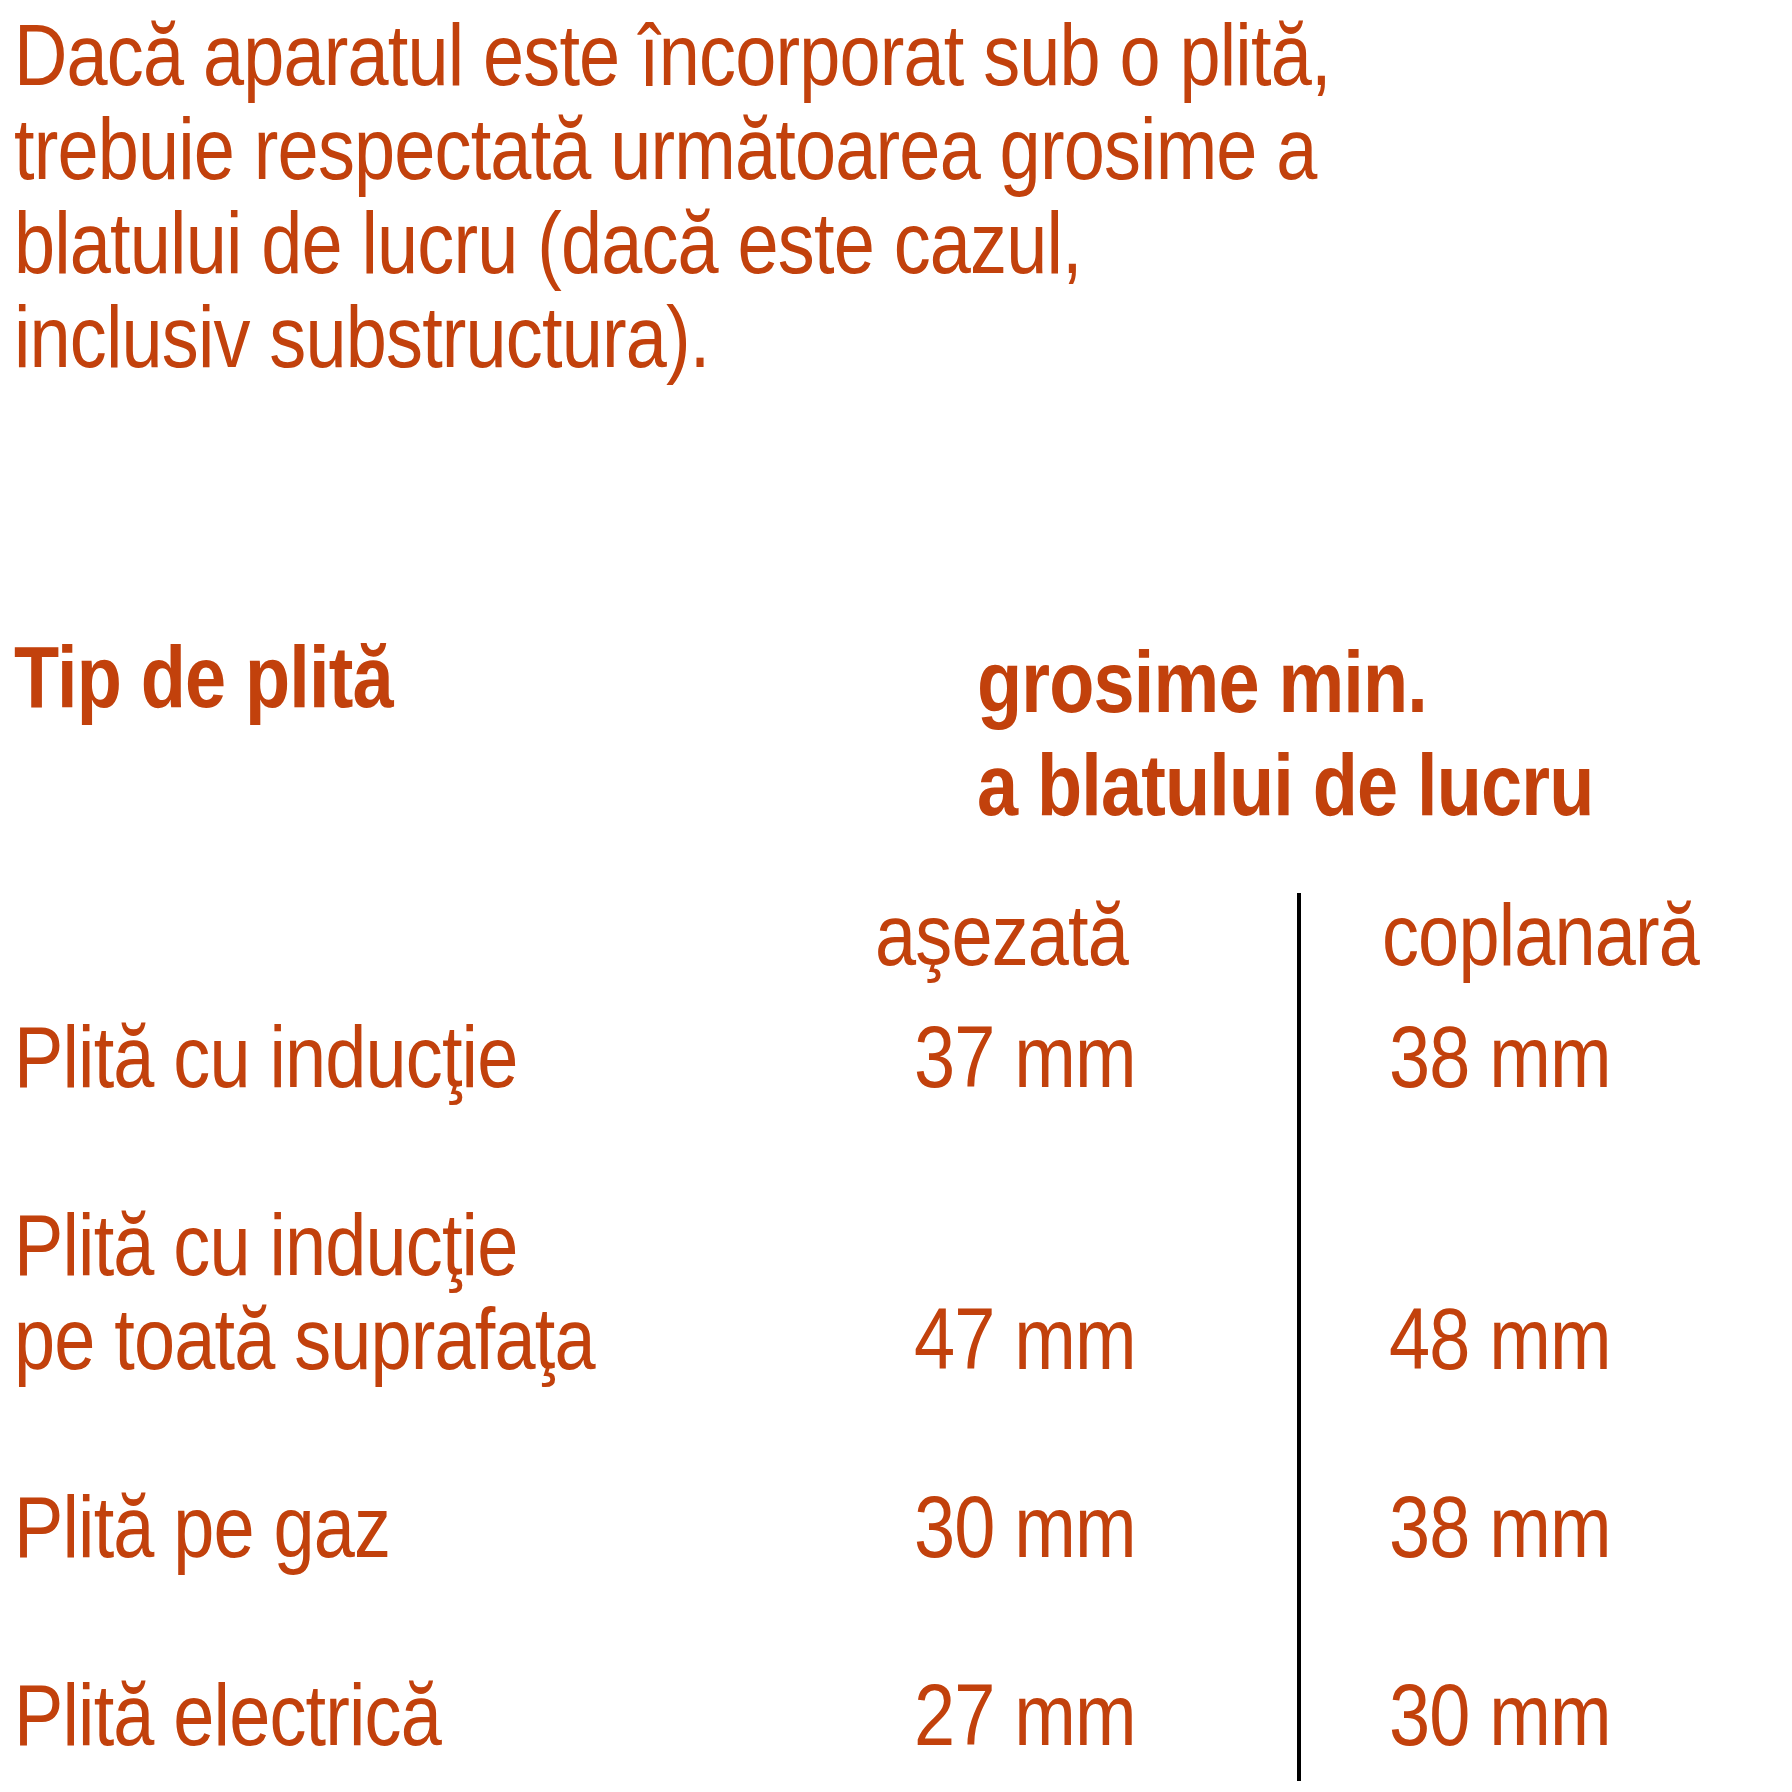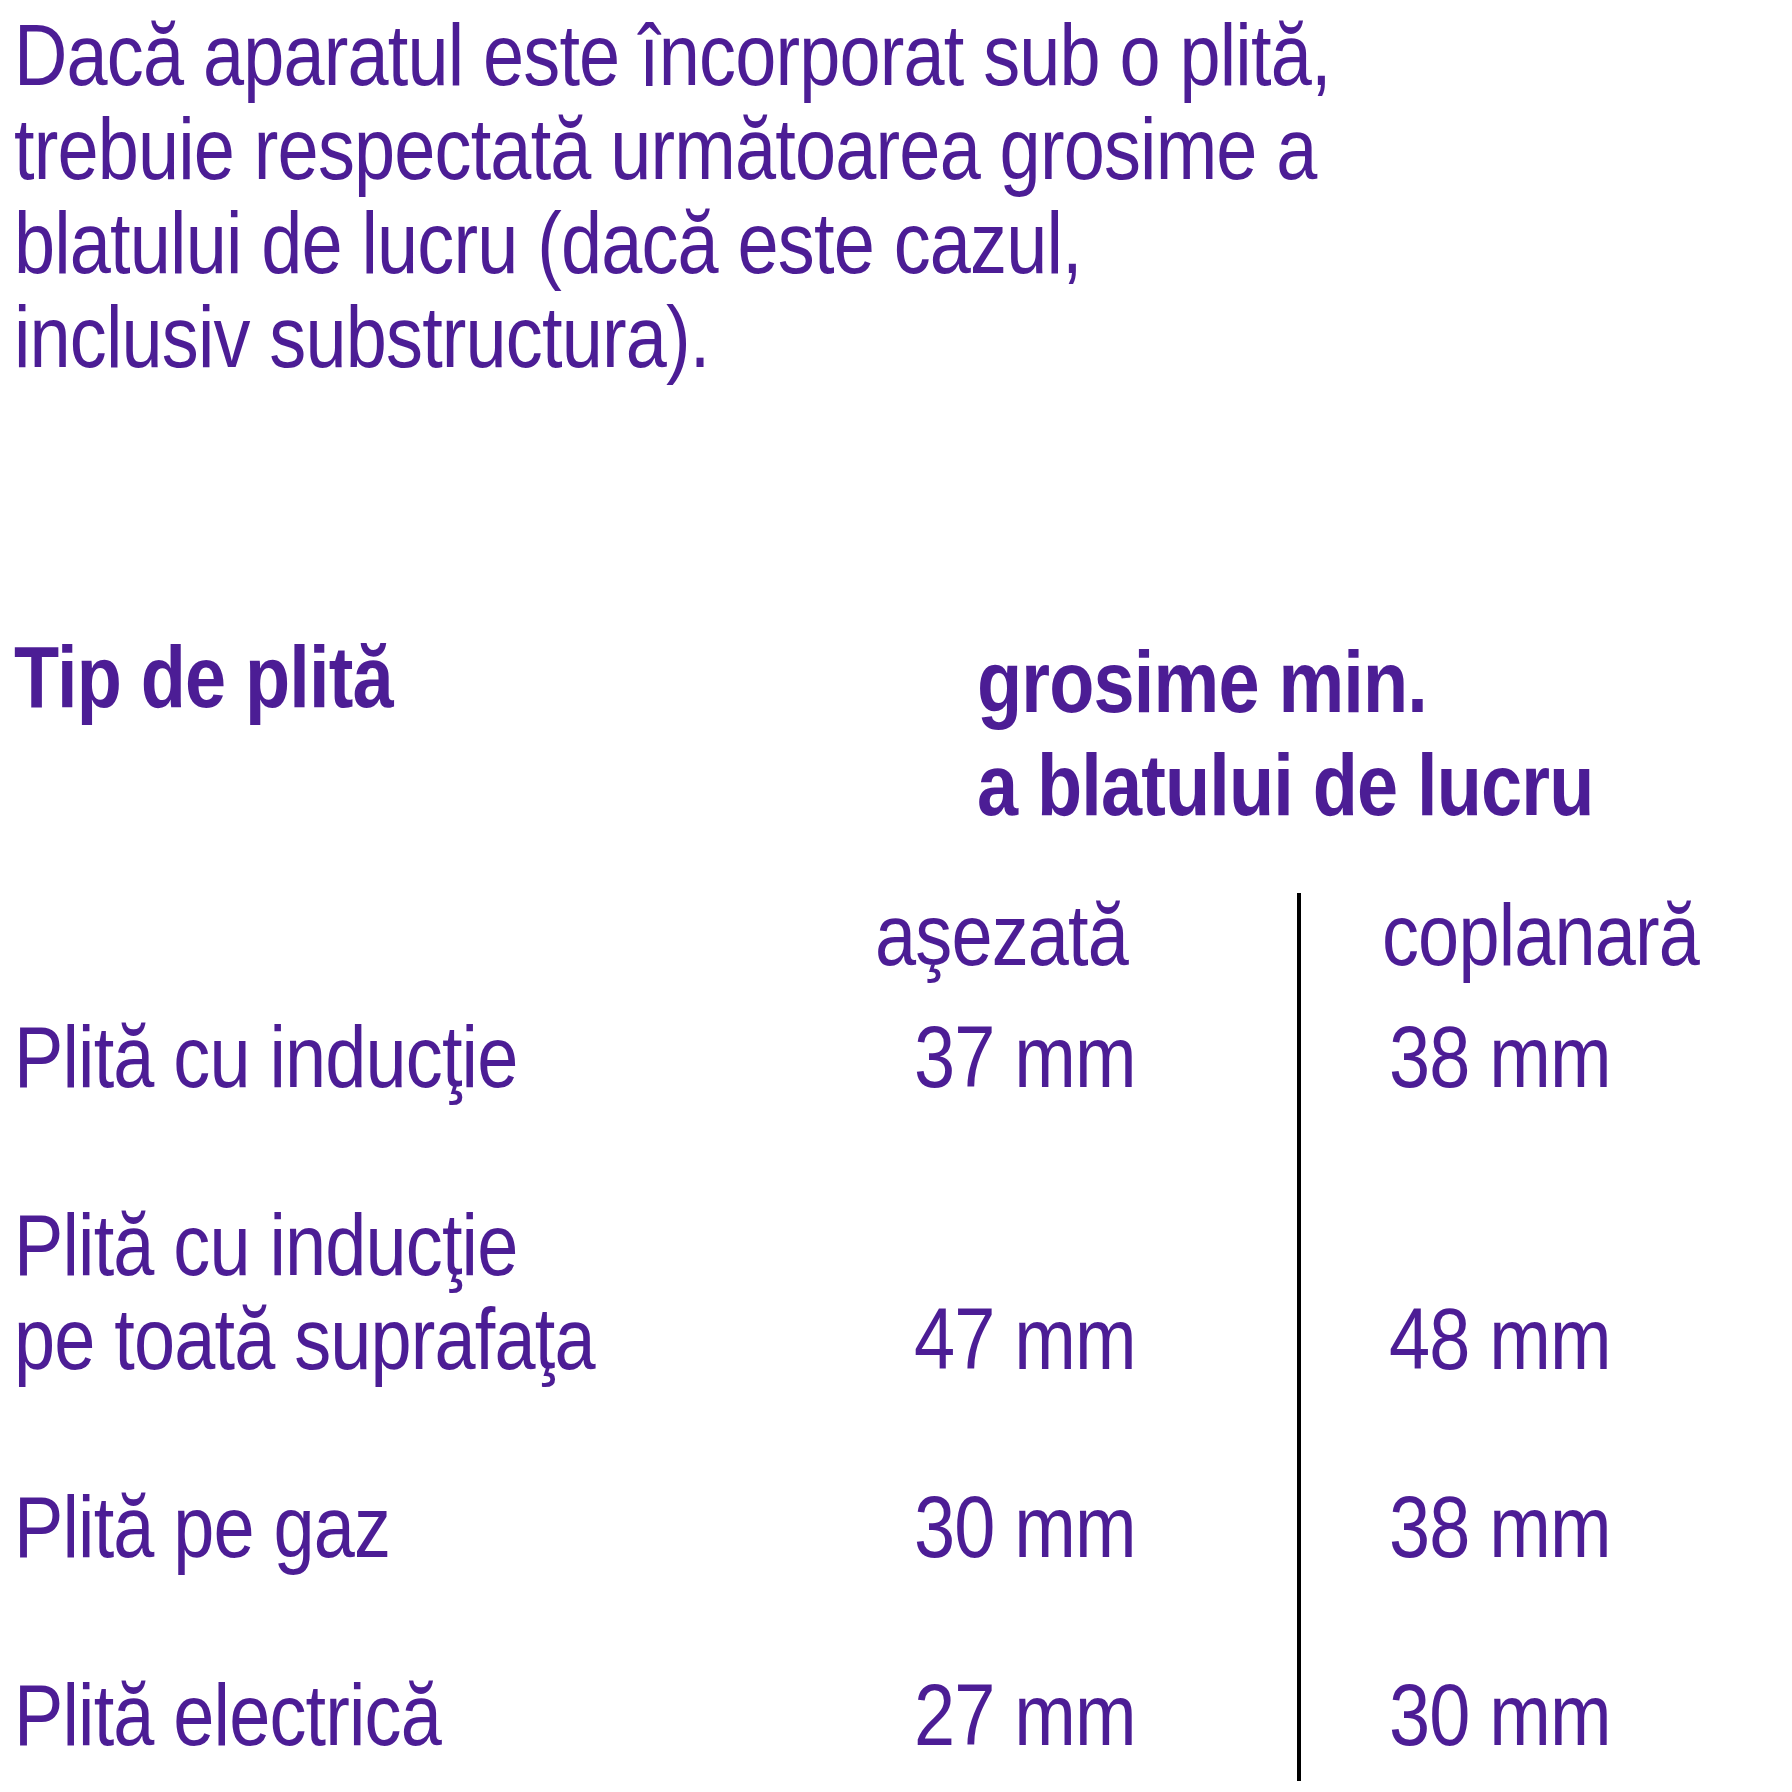--- a/index.html
+++ b/index.html
@@ -1,21 +1,21 @@
 <!DOCTYPE html>
 <html><head>
 <meta charset="utf-8">
 <style>
   html, body { margin: 0; padding: 0; background: #ffffff; }
   .page {
     position: relative;
     width: 1792px;
     height: 1792px;
     background: #ffffff;
-    color: #4c1d95;
+    color: #c2410c;
     font-family: "Liberation Sans", sans-serif;
     overflow: hidden;
   }
   .txt {
     position: absolute;
     white-space: pre-line;
     font-size: 88px;
     line-height: 94px;
     letter-spacing: -1px;
     transform: scaleX(0.84);

